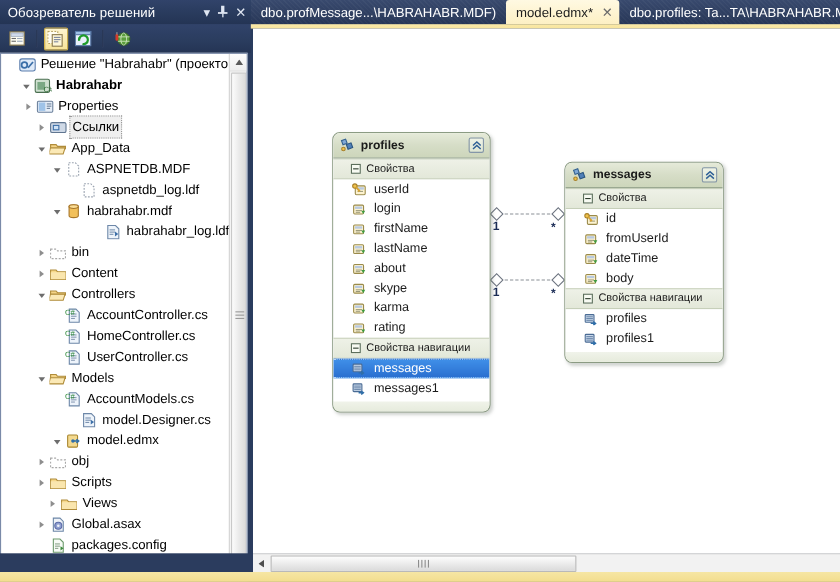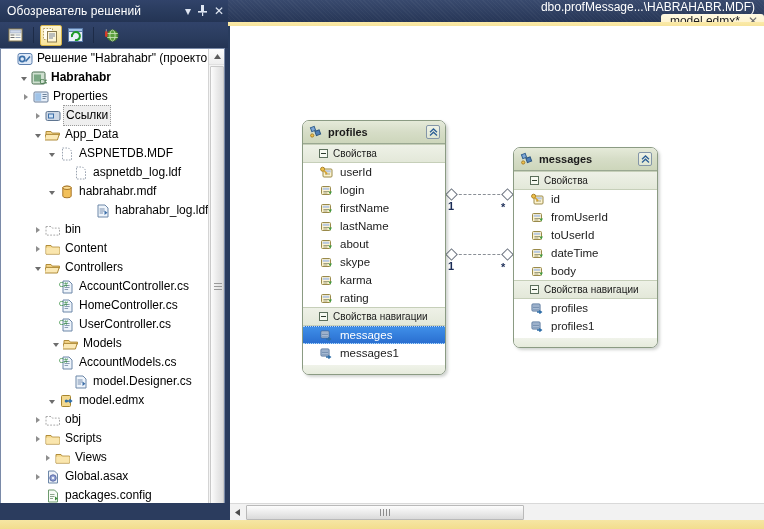--- a/index.html
+++ b/index.html
@@ -130,21 +130,20 @@
   
   #tabstrip {
     position: absolute; left: 228px; top: 0;
     width: 536px; height: 22px;
     background: #2e4066;
     background-image:
       linear-gradient(to bottom, rgba(255,255,255,0.05), rgba(0,0,0,0.15)),
       repeating-linear-gradient(45deg, rgba(255,255,255,0.035) 0 1px, transparent 1px 3px);
     display: flex; align-items: flex-end;
     overflow: hidden;
-    flex-direction: column;
   }
   .tab {
     height: 22px;
     display: flex; align-items: center;
     padding: 0 9px;
     font-size: 12px;
     color: #ffffff;
     white-space: nowrap;
   }
   .tab.active {
@@ -519,21 +518,21 @@
             <span class="exp"></span>
             <span class="ico">
               <svg width="16" height="14" viewBox="0 0 16 14">
                 <path d="M4 1 h6 l3 3 v9 h-9 z" fill="#eef4fb" stroke="#6d87a8"></path>
                 <path d="M5.6 5.5 h5 M5.6 7.5 h5 M5.6 9.5 h3.5" stroke="#7f93ad" stroke-width="0.9"></path>
                 <text x="0" y="6.5" font-size="7" fill="#2f8a3a" font-family="sans-serif">C#</text>
               </svg>
             </span>
             <span class="lbl">UserController.cs</span>
           </div>
-          <div class="row" style="padding-left: 48px;">
+          <div class="row" style="padding-left: 30px;">
             <span class="exp">
               <span class="tri-d"></span>
             </span>
             <span class="ico">
               <svg width="16" height="14" viewBox="0 0 16 14">
                 <path d="M1 3.5 h5 l1.3 1.6 h7.2 v2 h-13.5 z" fill="#f4d488" stroke="#b08c3a"></path>
                 <path d="M0.8 6.4 h13.4 l-1.8 5.6 h-13 z" fill="#fbe9b6" stroke="#b08c3a"></path>
               </svg>
             </span>
             <span class="lbl">Models</span>
@@ -892,31 +891,20 @@
           </div>
           <div class="prop">
             <span class="picon">
               <svg width="13" height="12" viewBox="0 0 13 12">
                 <rect x="1.5" y="2.5" width="9" height="8" rx="1" fill="#fdf3d0" stroke="#9a8a4a"></rect>
                 <rect x="2.7" y="3.7" width="6.6" height="2.2" fill="#b8c9e0"></rect>
                 <path d="M3.4 7.5 h5.6 M3.4 9 h4" stroke="#8a8a6a" stroke-width="0.8"></path>
                 <path d="M8.5 7.5 l3.5 0 l-1.8 3 z" fill="#3f9a3f"></path>
               </svg>
             </span>
-            <span>toUserId</span>
-          </div>
-          <div class="prop">
-            <span class="picon">
-              <svg width="13" height="12" viewBox="0 0 13 12">
-                <rect x="1.5" y="2.5" width="9" height="8" rx="1" fill="#fdf3d0" stroke="#9a8a4a"></rect>
-                <rect x="2.7" y="3.7" width="6.6" height="2.2" fill="#b8c9e0"></rect>
-                <path d="M3.4 7.5 h5.6 M3.4 9 h4" stroke="#8a8a6a" stroke-width="0.8"></path>
-                <path d="M8.5 7.5 l3.5 0 l-1.8 3 z" fill="#3f9a3f"></path>
-              </svg>
-            </span>
             <span>dateTime</span>
           </div>
           <div class="prop">
             <span class="picon">
               <svg width="13" height="12" viewBox="0 0 13 12">
                 <rect x="1.5" y="2.5" width="9" height="8" rx="1" fill="#fdf3d0" stroke="#9a8a4a"></rect>
                 <rect x="2.7" y="3.7" width="6.6" height="2.2" fill="#b8c9e0"></rect>
                 <path d="M3.4 7.5 h5.6 M3.4 9 h4" stroke="#8a8a6a" stroke-width="0.8"></path>
                 <path d="M8.5 7.5 l3.5 0 l-1.8 3 z" fill="#3f9a3f"></path>
               </svg>

